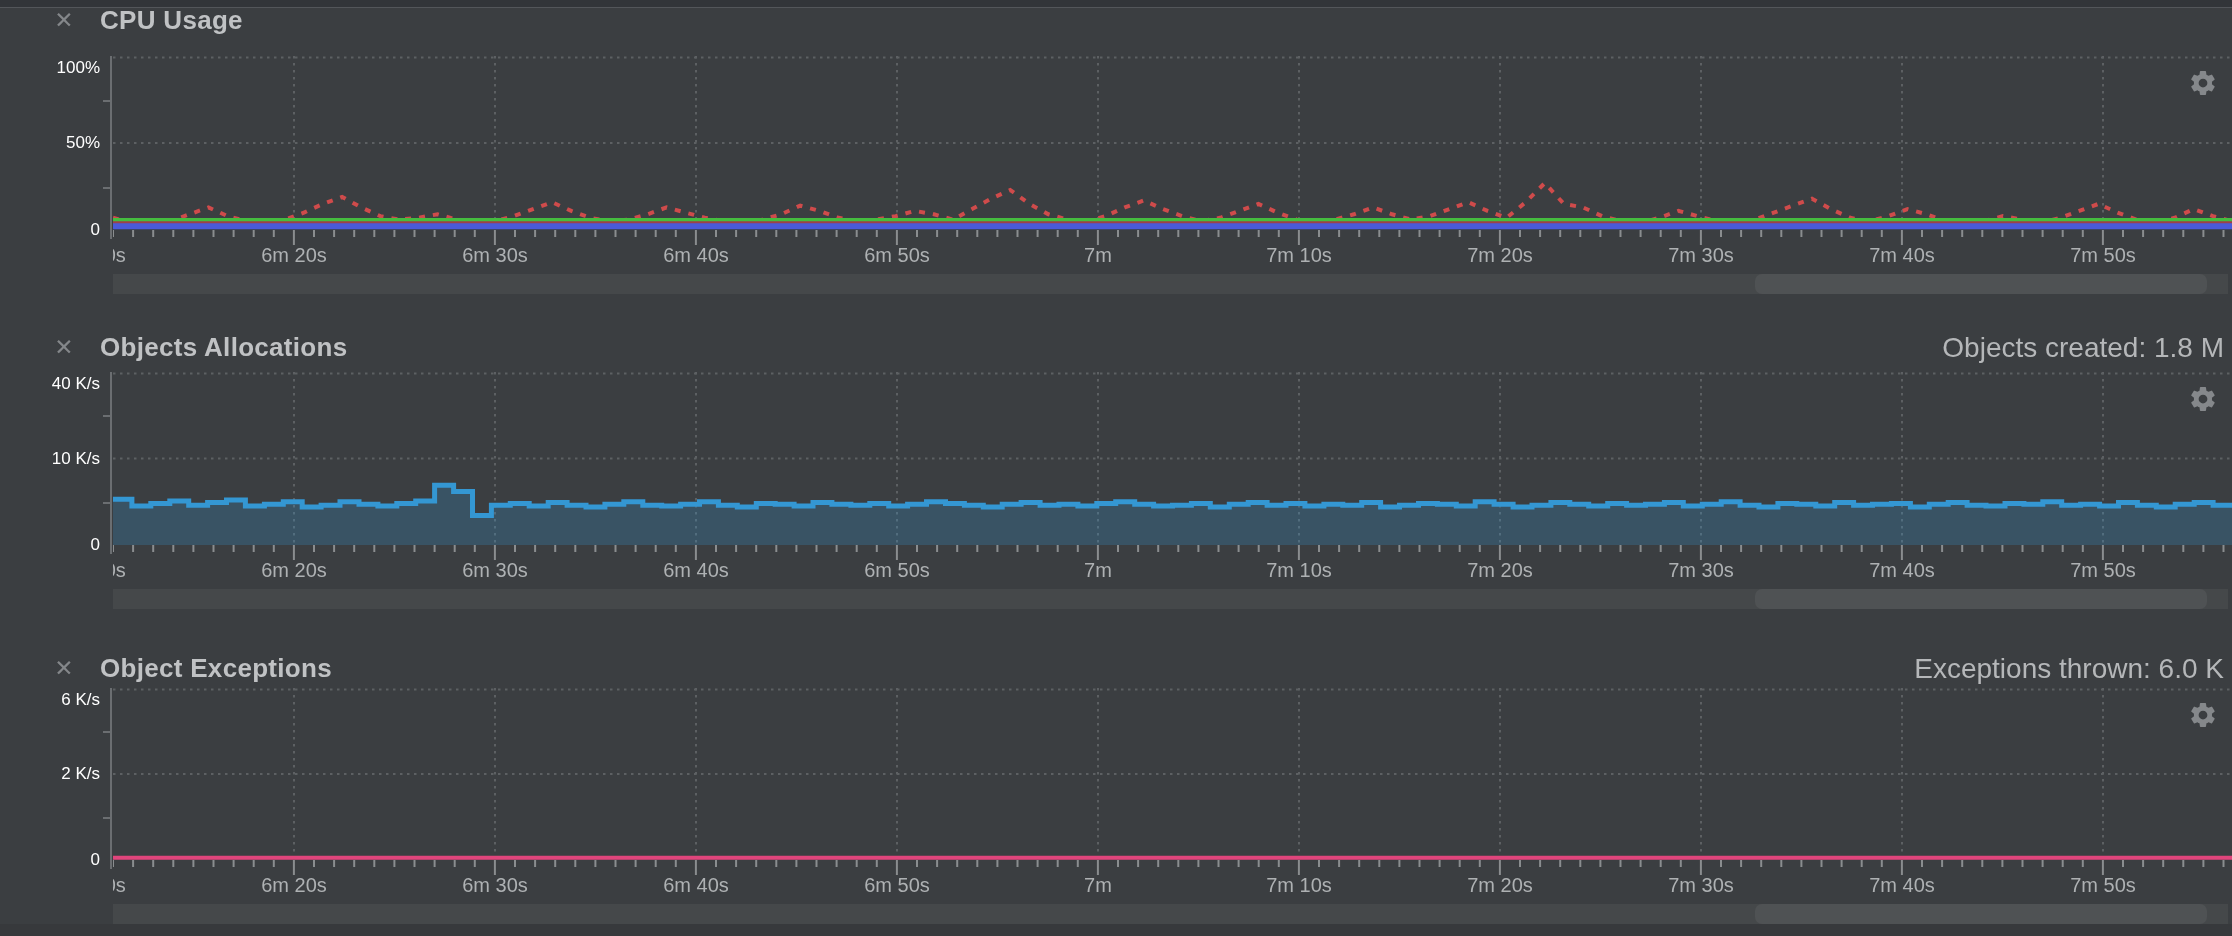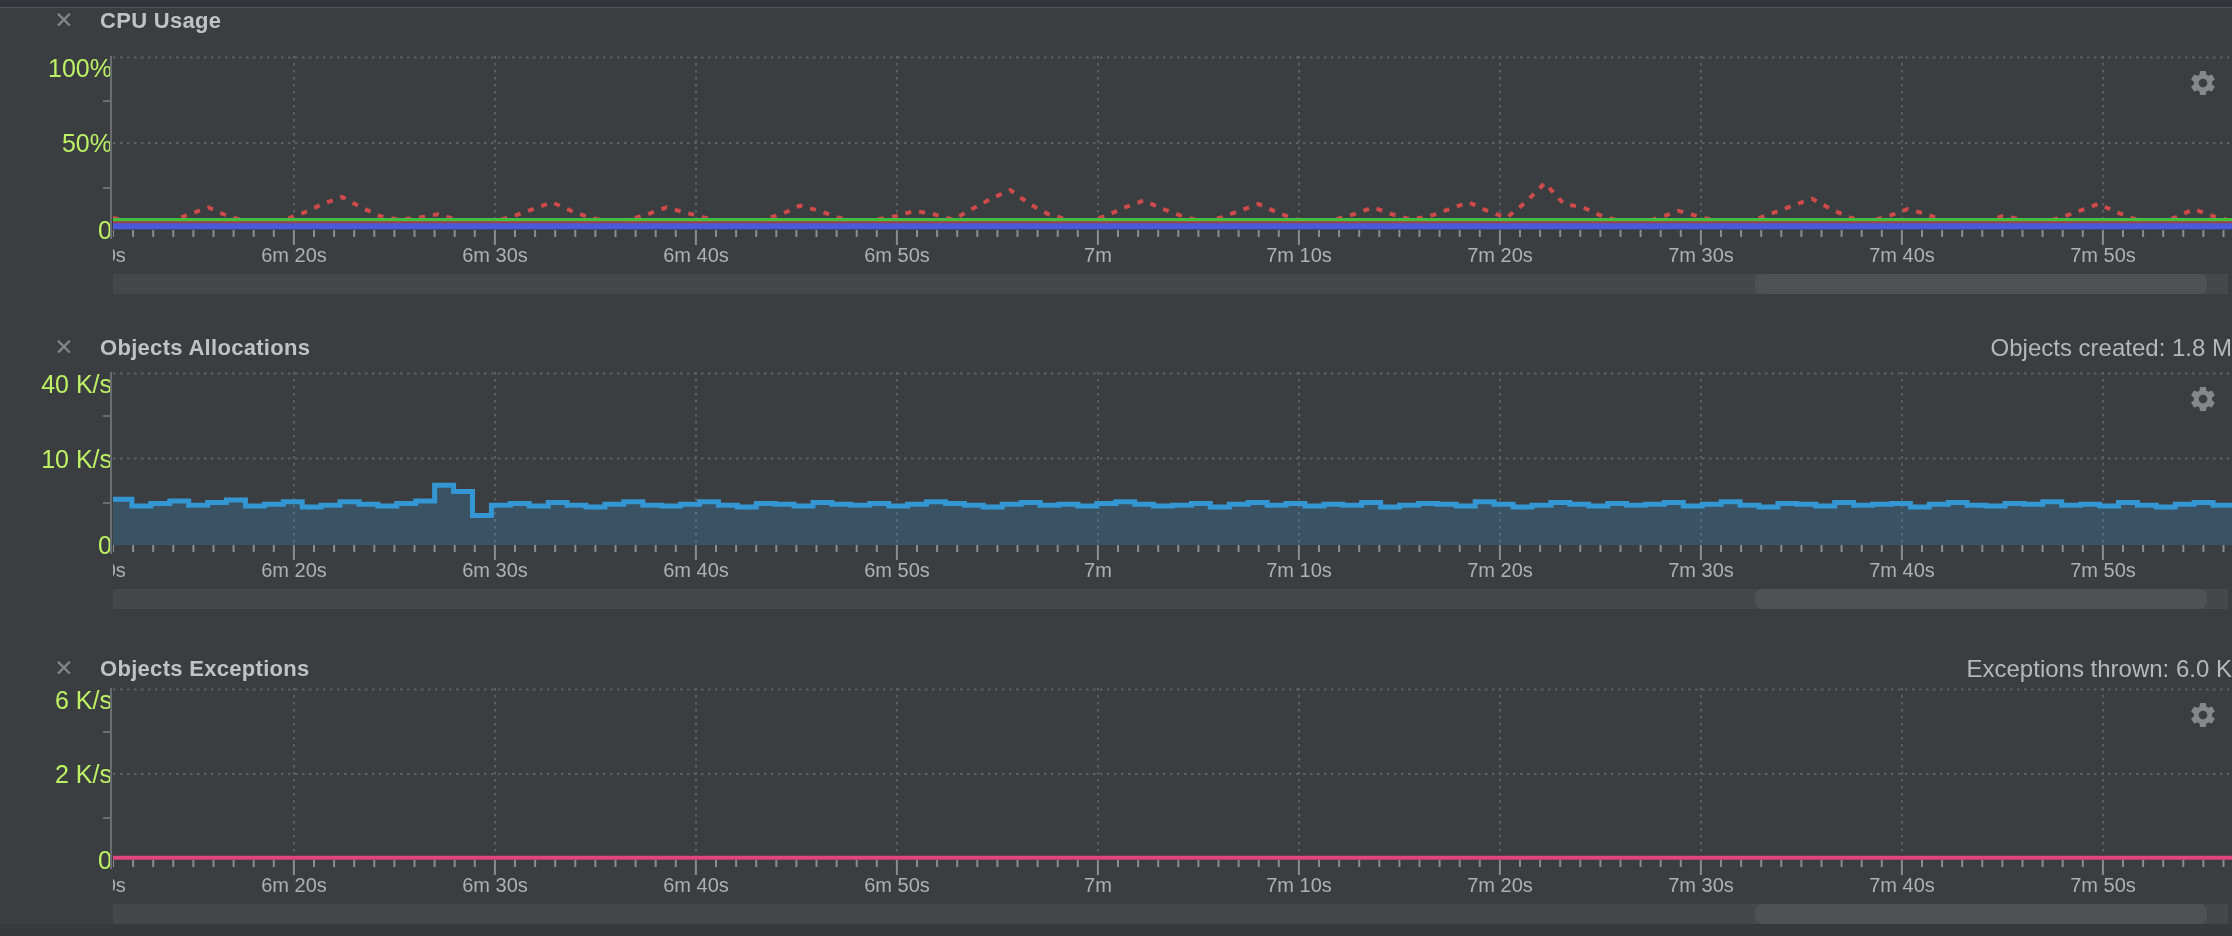--- a/index.html
+++ b/index.html
@@ -8,25 +8,25 @@
   .topstrip{position:absolute;left:0;top:0;width:100%;height:7px;background:#323539;
             border-bottom:1px solid #53565a;}
   .bottomstrip{position:absolute;left:0;top:924px;width:100%;height:12px;background:#37393c;}
   .panel{position:absolute;left:0;top:0;width:100%;height:100%;pointer-events:none;}
   .panel *{pointer-events:auto;}
   .p0{--pt:56px;--ph:174px;--tt:7px;}
   .p1{--pt:372px;--ph:173px;--tt:334px;}
   .p2{--pt:688px;--ph:172px;--tt:655px;}
   .close{position:absolute;left:51px;top:var(--tt);width:26px;height:26px;color:#84878a;
          font-size:23px;line-height:26px;text-align:center;cursor:pointer;}
-  .ptitle{position:absolute;left:100px;top:var(--tt);font-size:22px;font-weight:700;
+  .ptitle{position:absolute;left:100px;top:var(--tt);font-size:26px;font-weight:700;
           color:#c0c2c4;line-height:27px;letter-spacing:.3px;}
-  .pstat{position:absolute;right:0;top:calc(var(--tt) + 2px);font-size:24px;color:#b5b7b9;
+  .pstat{position:absolute;right:8px;top:calc(var(--tt) + 2px);font-size:28px;color:#b5b7b9;
          line-height:24px;}
-  .ylab{position:absolute;left:12px;width:100px;text-align:right;font-size:25px;color:#bef264;
+  .ylab{position:absolute;left:0;width:100px;text-align:right;font-size:17px;color:#ffffff;
         transform:translateY(-50%);}
   .ylab.t{top:calc(var(--pt) + 12px);}
   .ylab.m{top:calc(var(--pt) + var(--ph) / 2);}
   .ylab.z{top:calc(var(--pt) + var(--ph));}
   .yaxis{position:absolute;left:110px;top:var(--pt);width:2px;
          height:calc(var(--ph) + 9px);background:#6b6e71;}
   .ymt{position:absolute;left:103px;width:8px;height:2px;background:#6b6e71;}
   .ymt.a{top:calc(var(--pt) + var(--ph) * 0.25);}
   .ymt.b{top:calc(var(--pt) + var(--ph) * 0.75);}
   .plot{position:absolute;left:113px;top:var(--pt);width:2119px;height:var(--ph);}
@@ -354,21 +354,21 @@
     <div class="scroll">
       <div class="thumb"></div>
     </div>
     <svg class="gear" viewBox="0 0 24 24">
       <path d="M19.14 12.94c.04-.31.06-.62.06-.94s-.02-.63-.06-.94l2.03-1.58a.5.5 0 0 0 .12-.64l-1.92-3.32a.5.5 0 0 0-.61-.22l-2.39.96a7.3 7.3 0 0 0-1.62-.94l-.36-2.54a.5.5 0 0 0-.5-.42h-3.84a.5.5 0 0 0-.5.42l-.36 2.54c-.59.24-1.13.56-1.62.94l-2.39-.96a.5.5 0 0 0-.61.22L2.65 8.84a.5.5 0 0 0 .12.64l2.03 1.58c-.04.31-.06.62-.06.94s.02.63.06.94l-2.03 1.58a.5.5 0 0 0-.12.64l1.92 3.32c.14.24.42.34.61.22l2.39-.96c.49.38 1.03.7 1.62.94l.36 2.54c.04.24.25.42.5.42h3.84c.25 0 .46-.18.5-.42l.36-2.54a7.3 7.3 0 0 0 1.62-.94l2.39.96c.19.12.47.02.61-.22l1.92-3.32a.5.5 0 0 0-.12-.64l-2.03-1.58zM12 15.5A3.5 3.5 0 1 1 12 8.5a3.5 3.5 0 0 1 0 7z"></path>
     </svg>
   </div>
 
   <div class="panel p2">
     <div class="close">✕</div>
-    <div class="ptitle">Objects Exceptions</div>
+    <div class="ptitle">Object Exceptions</div>
     <div class="pstat">Exceptions thrown: 6.0 K</div>
     <div class="ylab t">6 K/s</div>
     <div class="ylab m">2 K/s</div>
     <div class="ylab z">0</div>
     <div class="yaxis"></div>
     <div class="ymt a"></div>
     <div class="ymt b"></div>
     <svg id="plot2" class="plot" preserveAspectRatio="none" viewBox="0 0 2119 172">
         <line x1="0" y1="1.5" x2="2119" y2="1.5" stroke="#5d6063" stroke-width="2" stroke-dasharray="2.5 4.5"></line>
         <line x1="0" y1="86" x2="2119" y2="86" stroke="#5d6063" stroke-width="2" stroke-dasharray="2.5 4.5"></line>

